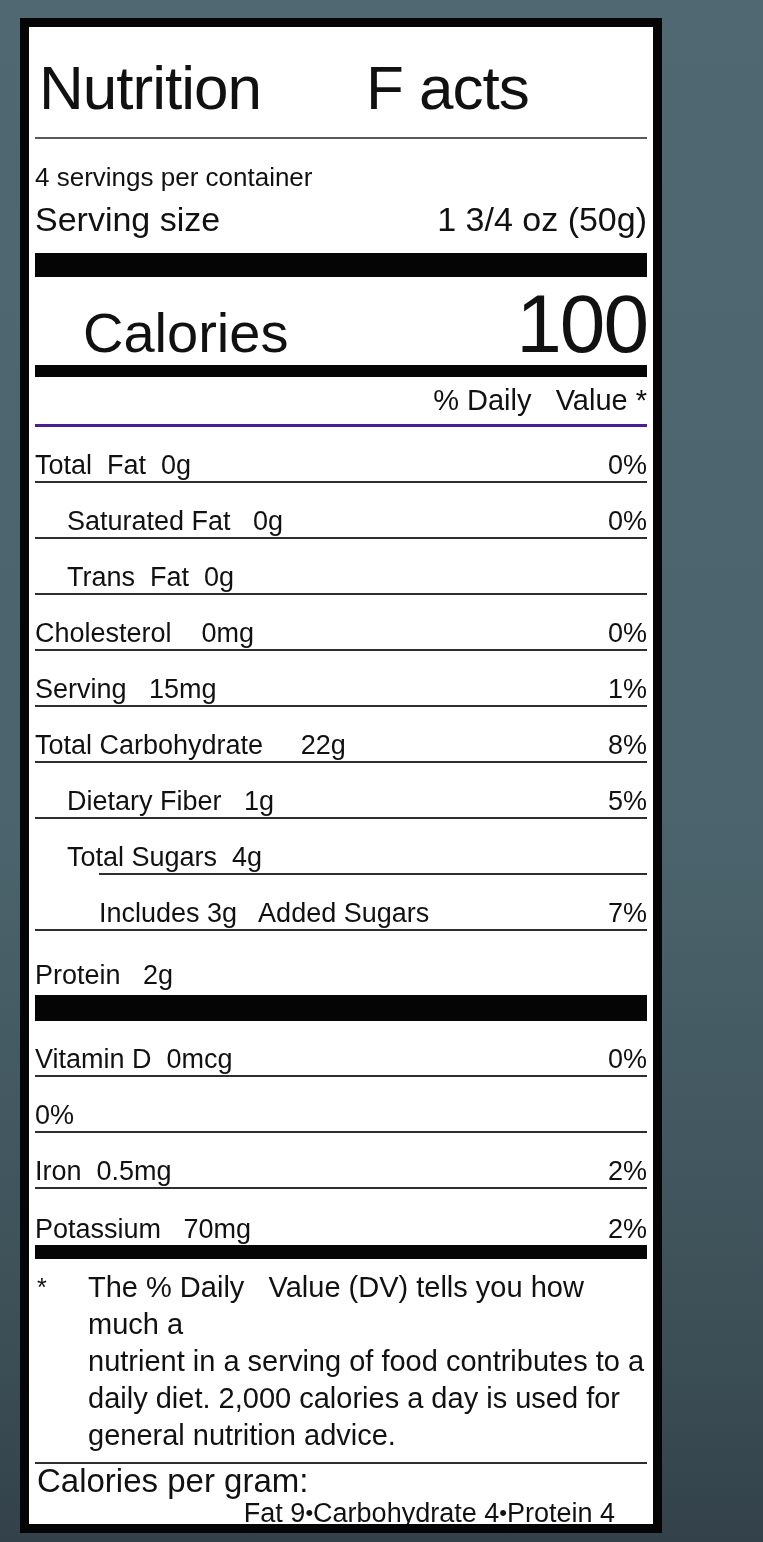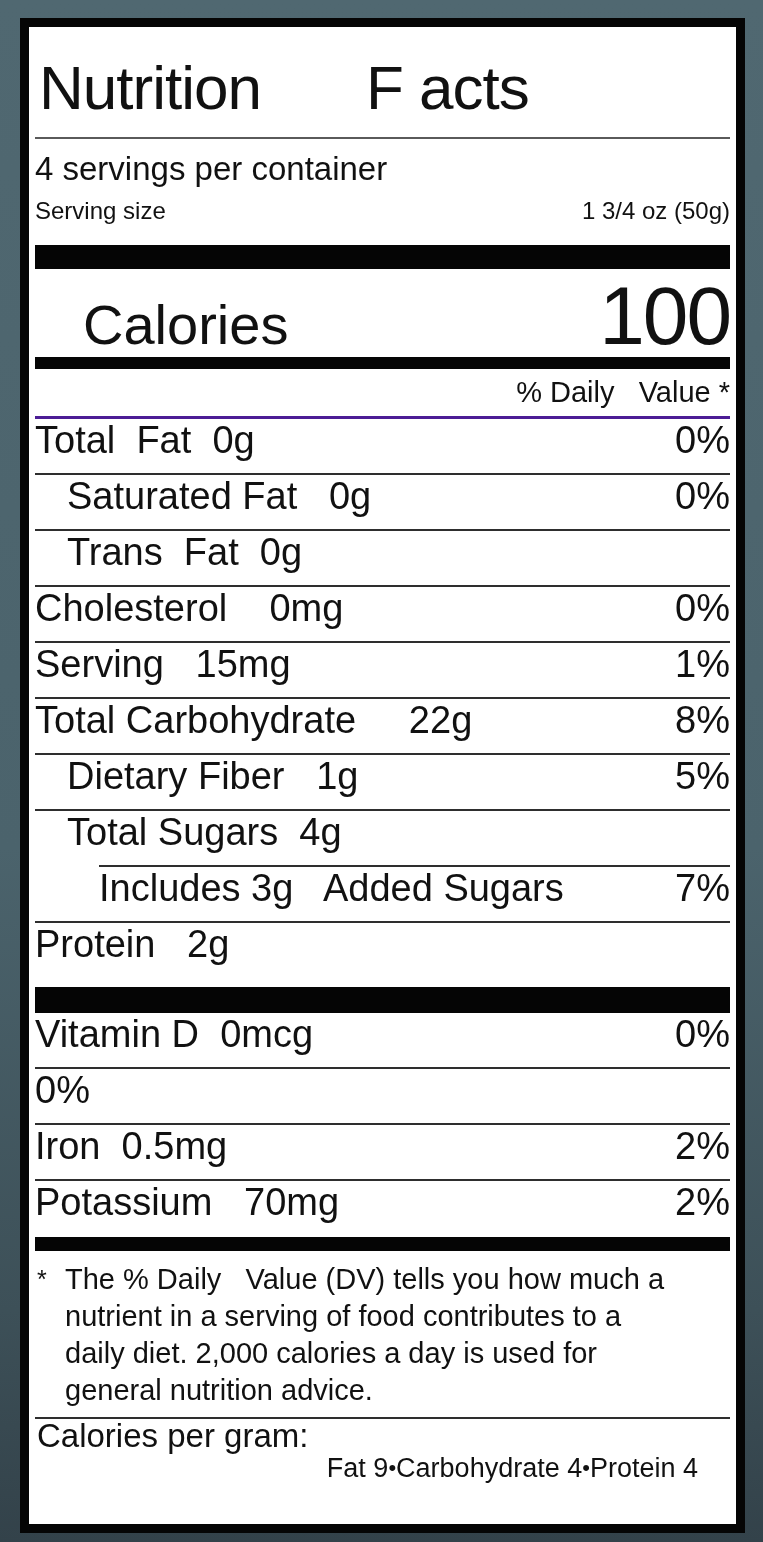--- a/index.html
+++ b/index.html
@@ -9,21 +9,21 @@
     color: #111;
   }
   body {
     background: linear-gradient(180deg, #506871 0%, #4b636c 55%, #3d5058 85%, #33424a 100%);
     position: relative;
     overflow: hidden;
   }
   .label {
     position: absolute;
     left: 20px; top: 18px;
-    width: 725px; height: 1515px;
+    width: 642px; height: 1515px;
     background: #ffffff;
     border: 9px solid #050505;
     padding: 0 6px;
     overflow: hidden;
   }
   .title-row {
     display: flex;
     align-items: flex-end;
     gap: 105px;
     padding: 16px 4px 0 4px;
@@ -31,31 +31,31 @@
     font-size: 62px;
     letter-spacing: -1px;
     white-space: pre;
   }
   .title-divider {
     height: 2px;
     background: #5a5a5a;
     margin-top: 14px;
   }
   .servings-line {
-    font-size: 33px;
-    margin-top: 10px;
+    font-size: 26px;
+    margin-top: 18px;
     height: 40px;
     line-height: 40px;
     white-space: pre;
   }
   .serving-size-row {
     display: flex;
     justify-content: space-between;
     align-items: center;
-    font-size: 24px;
+    font-size: 34px;
     height: 44px;
     white-space: pre;
   }
   .bar { background: #050505; width: 100%; }
   .bar-1 { height: 24px; margin-top: 12px; }
   .bar-2 { height: 12px; margin-top: 6px; }
   .bar-3 { height: 26px; margin-top: 4px; }
   .bar-4 { height: 14px; }
   .amount-line {
     font-size: 29px;
@@ -76,22 +76,22 @@
     text-align: right;
     font-size: 29px;
     height: 50px;
     line-height: 46px;
     border-bottom: 3px solid #4c1d95;
     white-space: pre;
   }
   .row {
     display: flex;
     justify-content: space-between;
-    align-items: flex-start;
-    font-size: 38px;
+    align-items: flex-end;
+    font-size: 27px;
     height: 56px;
     border-bottom: 2px solid #2e2e2e;
     white-space: pre;
   }
   .row.no-bb { border-bottom: none; }
   .row-label.ind1 { padding-left: 32px; }
   .row-label.ind2 { padding-left: 64px; }
   .sub-divider {
     height: 2px;
     background: #2e2e2e;
@@ -106,20 +106,21 @@
   .footnote-asterisk {
     width: 28px;
     font-size: 25px;
     padding-top: 4px;
     flex: none;
   }
   .footnote-text {
     font-size: 29px;
     line-height: 37px;
     white-space: pre-wrap;
+    margin-left: 23px;
   }
   .thin-divider {
     height: 2px;
     background: #2e2e2e;
     margin-top: 8px;
   }
   .cpg-heading {
     font-size: 33px;
     height: 32px;
     line-height: 34px;

